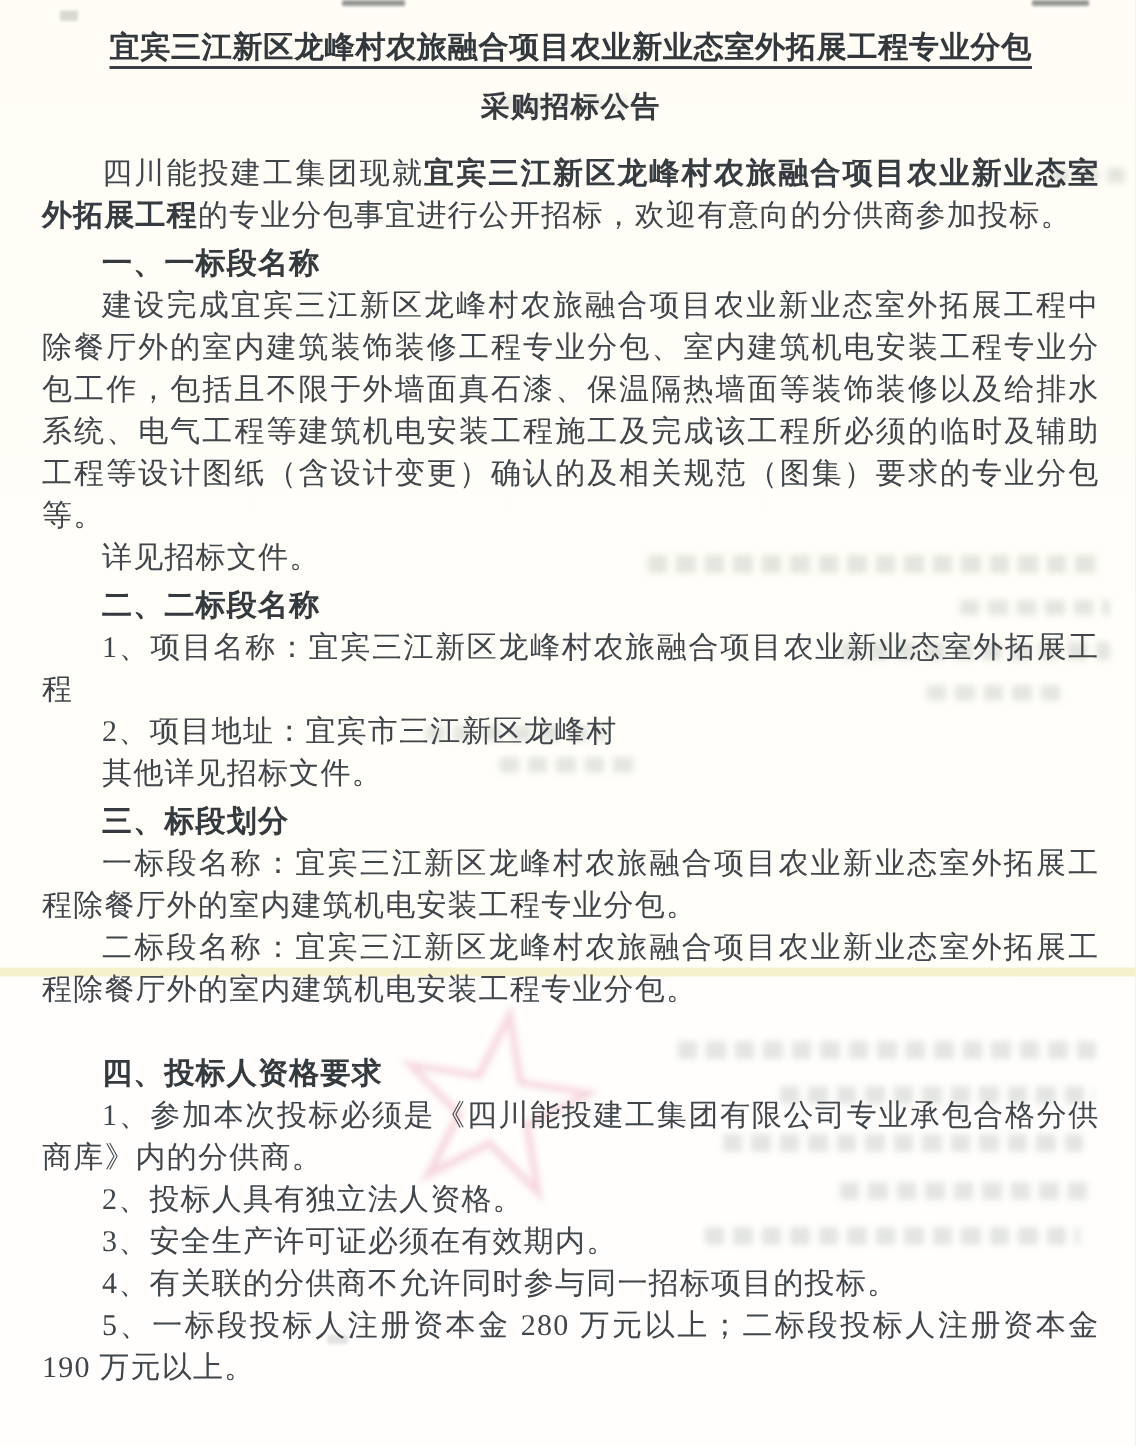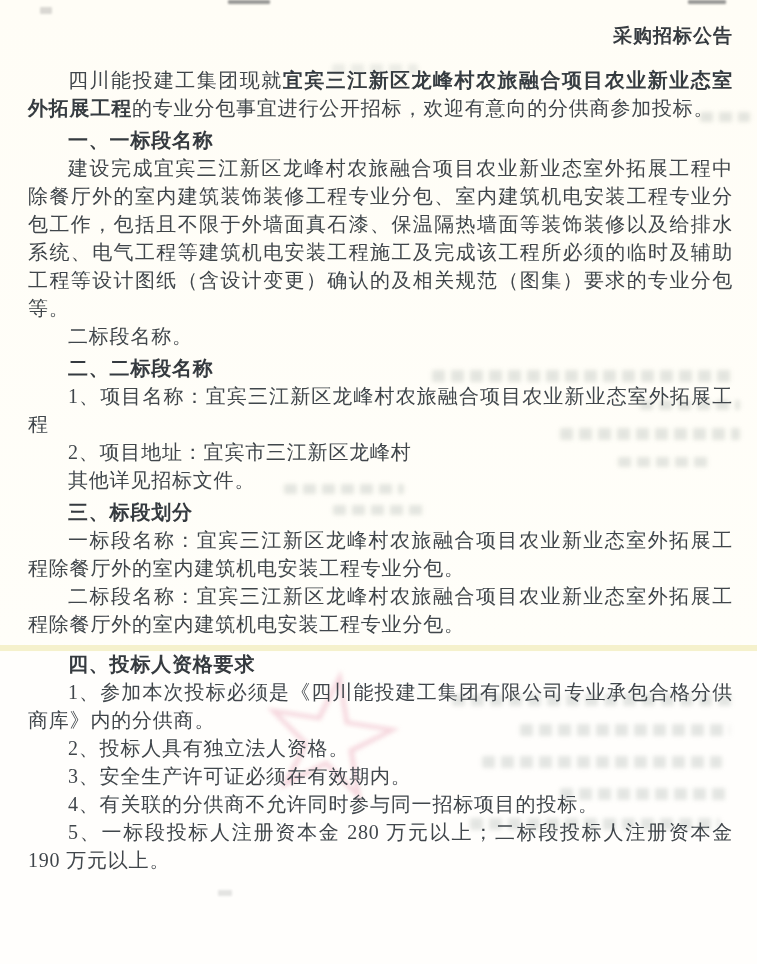--- a/index.html
+++ b/index.html
@@ -21,34 +21,34 @@
   .doc { position:absolute; left:28px; right:24px; top:10px; z-index:3; }
 
   .title {
     margin:8px 0 0; text-align:center;
     font-family:"Liberation Sans","DejaVu Sans",sans-serif;
     font-size:20px; line-height:28px; font-weight:bold; color:#33383d;
     letter-spacing:0.5px;
   }
   .title .u { border-bottom:2px solid #3c4146; padding-bottom:1px; }
   .subtitle {
-    margin:13px 0 0; text-align:right;
+    margin:13px 0 0; text-align:center;
     font-family:"Liberation Sans","DejaVu Sans",sans-serif;
     font-size:19px; line-height:26px; font-weight:bold; color:#363b40;
     letter-spacing:1px;
   }
   .body { margin-top:17px; }
   .para {
     margin:0; font-size:20px; line-height:28px;
     letter-spacing:0.8px; text-indent:2em; color:#40464b;
     text-align:justify;
   }
   .para b { color:#363c41; }
   .head { font-weight:bold; color:#353a3f; margin-top:4px; }
-  .gap-big { margin-top:12px; }
+  .gap-big { margin-top:28px; }
 
   
   .fold-line {
     position:absolute; left:0; right:0; top:645px; height:6px; z-index:1;
     background:#f4efc5; opacity:.85; filter:blur(.5px);
   }
   .stamp-star {
     position:absolute; left:252px; top:648px; z-index:1;
     font-size:175px; line-height:175px;
     color:rgba(233,164,180,0.42);
@@ -104,29 +104,32 @@
   <i class="ghost g10"></i>
   <i class="ghost g11"></i>
   <i class="ghost g12"></i>
   <i class="ghost g13"></i>
   <i class="edge-mark e1"></i>
   <i class="edge-mark e2"></i>
   <i class="edge-mark e3"></i>
   <i class="edge-mark e4"></i>
 
   <div class="doc">
+    <div class="title">
+      <span class="u">宜宾三江新区龙峰村农旅融合项目农业新业态室外拓展工程专业分包</span>
+    </div>
     <div class="subtitle">采购招标公告</div>
 
     <div class="body">
 
       <p class="para"><span>四川能投建工集团现就</span><b>宜宾三江新区龙峰村农旅融合项目农业新业态室外拓展工程</b><span>的专业分包事宜进行公开招标，欢迎有意向的分供商参加投标。</span></p>
 
       <p class="para head">一、一标段名称</p>
       <p class="para">建设完成宜宾三江新区龙峰村农旅融合项目农业新业态室外拓展工程中除餐厅外的室内建筑装饰装修工程专业分包、室内建筑机电安装工程专业分包工作，包括且不限于外墙面真石漆、保温隔热墙面等装饰装修以及给排水系统、电气工程等建筑机电安装工程施工及完成该工程所必须的临时及辅助工程等设计图纸（含设计变更）确认的及相关规范（图集）要求的专业分包等。</p>
-      <p class="para">二标段名称。</p>
+      <p class="para">详见招标文件。</p>
 
       <p class="para head">二、二标段名称</p>
       <p class="para">1、项目名称：宜宾三江新区龙峰村农旅融合项目农业新业态室外拓展工程</p>
       <p class="para">2、项目地址：宜宾市三江新区龙峰村</p>
       <p class="para">其他详见招标文件。</p>
 
       <p class="para head">三、标段划分</p>
       <p class="para">一标段名称：宜宾三江新区龙峰村农旅融合项目农业新业态室外拓展工程除餐厅外的室内建筑机电安装工程专业分包。</p>
       <p class="para">二标段名称：宜宾三江新区龙峰村农旅融合项目农业新业态室外拓展工程除餐厅外的室内建筑机电安装工程专业分包。</p>
 

